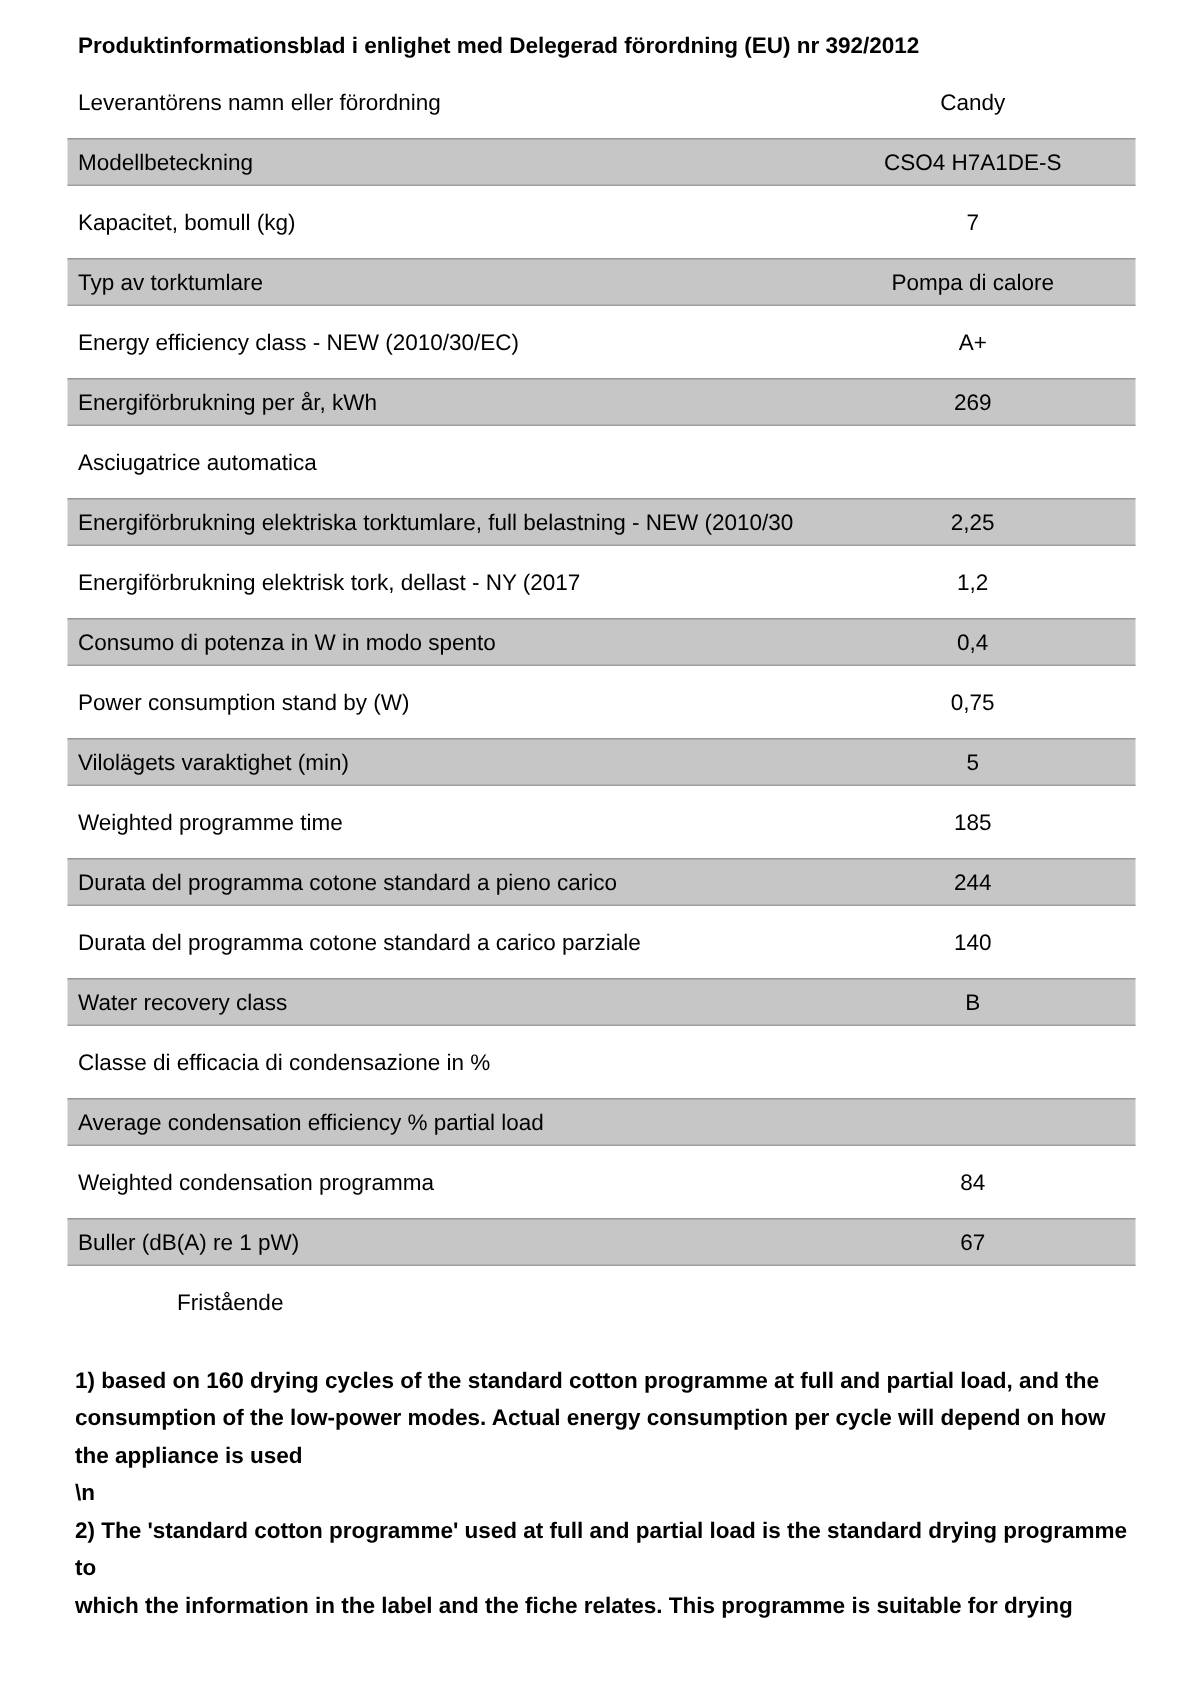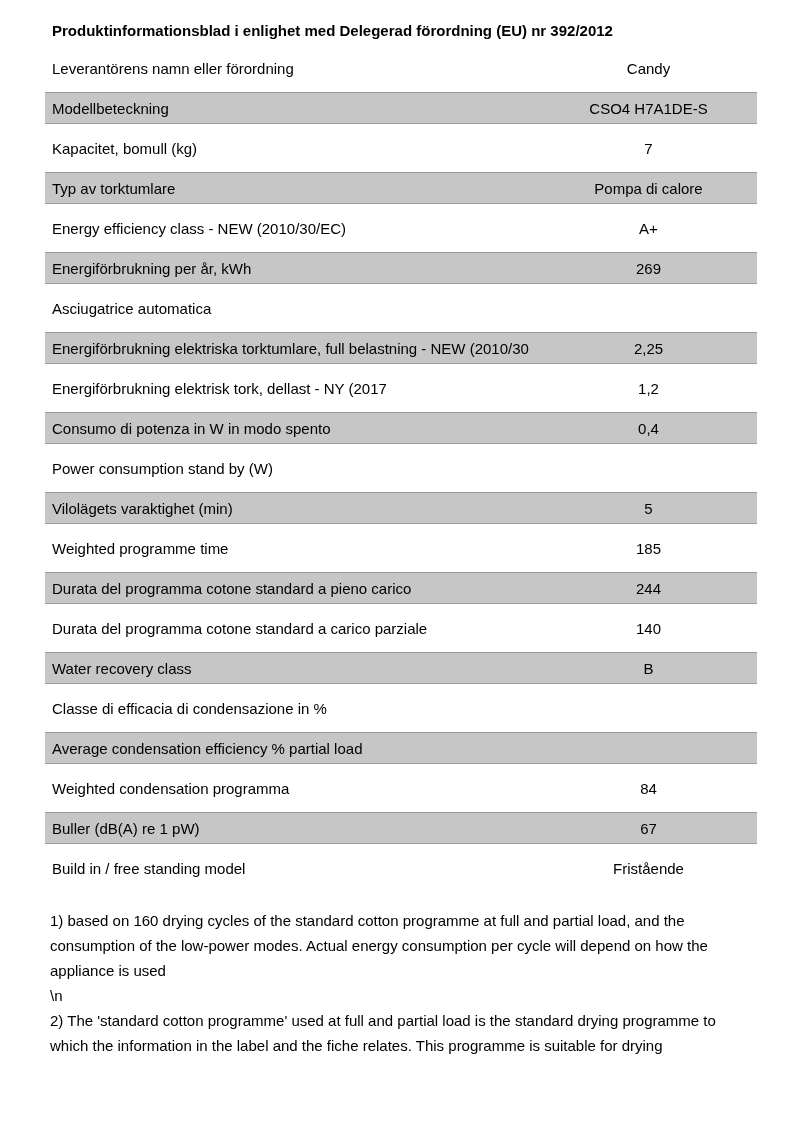--- a/index.html
+++ b/index.html
@@ -52,20 +52,21 @@
     text-align: center;
     font-size: 15px;
     line-height: 17px;
     padding: 4px 0;
   }
   .footnotes {
     margin-top: 24px;
     padding: 0 2px 0 5px;
     font-size: 15px;
     line-height: 25px;
+    font-weight: bold;
   }
   .footnote {
     margin: 0;
   }
 </style>
 </head>
 <body>
 
 <div class="page">
   <div class="title">Produktinformationsblad i enlighet med Delegerad förordning (EU) nr 392/2012</div>
@@ -105,20 +106,21 @@
       <div class="row">
         <div class="label">Energiförbrukning elektrisk tork, dellast - NY (2017</div>
         <div class="value">1,2</div>
       </div>
       <div class="row shaded">
         <div class="label">Consumo di potenza in W in modo spento</div>
         <div class="value">0,4</div>
       </div>
       <div class="row">
         <div class="label">Power consumption stand by (W)</div>
+        <div class="value">0,75</div>
       </div>
       <div class="row shaded">
         <div class="label">Vilolägets varaktighet (min)</div>
         <div class="value">5</div>
       </div>
       <div class="row">
         <div class="label">Weighted programme time</div>
         <div class="value">185</div>
       </div>
       <div class="row shaded">
@@ -143,21 +145,20 @@
       </div>
       <div class="row">
         <div class="label">Weighted condensation programma</div>
         <div class="value">84</div>
       </div>
       <div class="row shaded">
         <div class="label">Buller (dB(A) re 1 pW)</div>
         <div class="value">67</div>
       </div>
       <div class="row">
-        <div class="label">Build in / free standing model</div>
         <div class="value">Fristående</div>
       </div>
     </div>
   <div class="footnotes" id="footnotes">
       <div class="footnote">1) based on 160 drying cycles of the standard cotton programme at full and partial load, and the consumption of the low-power modes. Actual energy consumption per cycle will depend on how the appliance is used</div>
       <div class="footnote">\n</div>
       <div class="footnote">2) The 'standard cotton programme' used at full and partial load is the standard drying programme to</div>
       <div class="footnote">which the information in the label and the fiche relates. This programme is suitable for drying</div>
     </div>
 </div>

